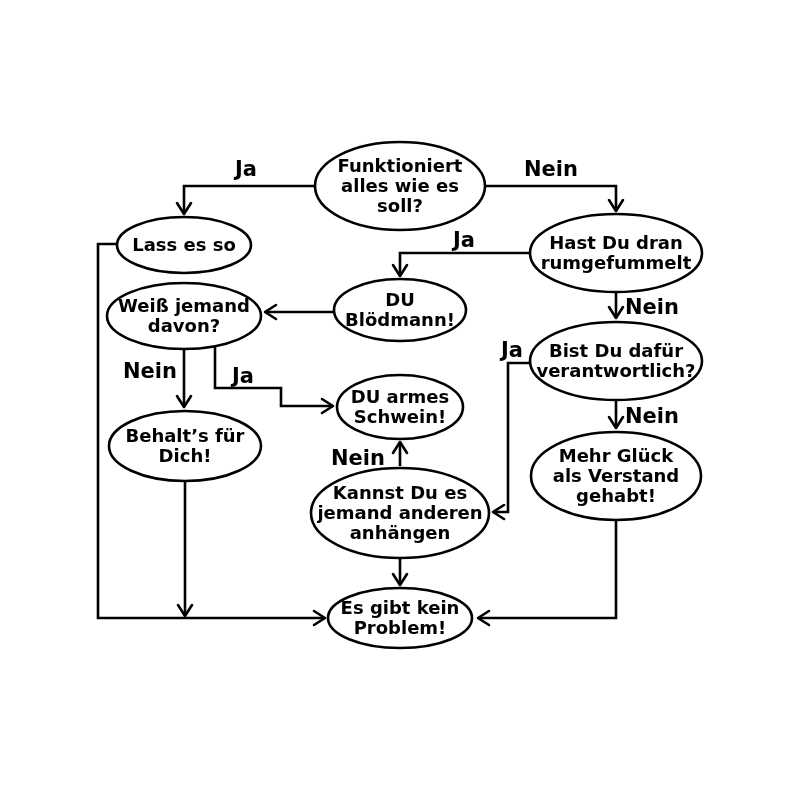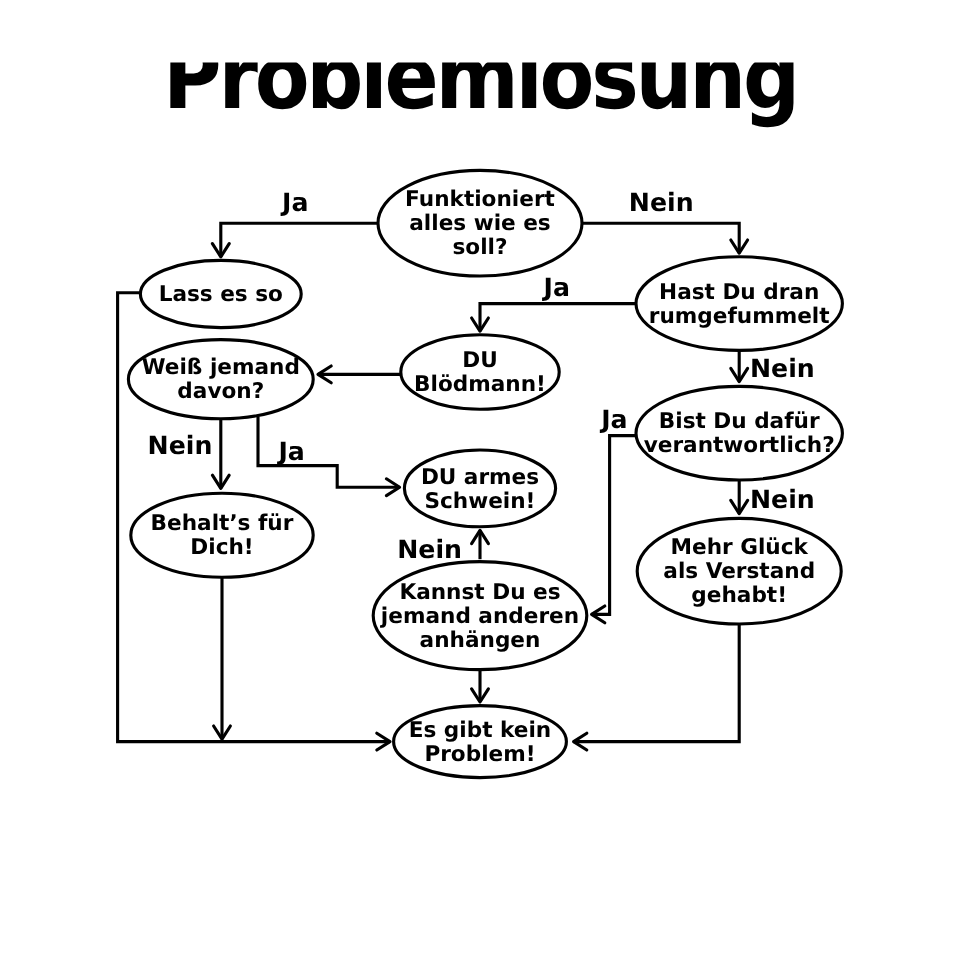--- a/index.html
+++ b/index.html
@@ -41,23 +41,20 @@
   .edge-label {
     font-family:"DejaVu Sans", sans-serif;
     font-weight:700; font-size:21px;
     fill:var(--ink); text-anchor:middle;
   }
 </style>
 </head>
 <body>
 
 <div class="page">
-  <div class="title-clip">
-    <div class="title">Problemlösung</div>
-  </div>
   <svg id="diagram" class="diagram" width="800" height="800" viewBox="0 0 800 800" xmlns="http://www.w3.org/2000/svg">
     <defs>
       <marker id="arrow" markerUnits="userSpaceOnUse" markerWidth="22" markerHeight="22" refX="14" refY="10" orient="auto">
         <path d="M3,3 L14,10 L3,17" fill="none" stroke="#000000" stroke-width="2.6" stroke-linecap="round" stroke-linejoin="round"></path>
       </marker>
     </defs>
     <g id="edges-layer">
         <g>
           <polyline points="316,186 184,186 184,214" class="edge-line" marker-end="url(#arrow)"></polyline>
           <text class="edge-label" x="246" y="176" font-size="26">Ja</text>

